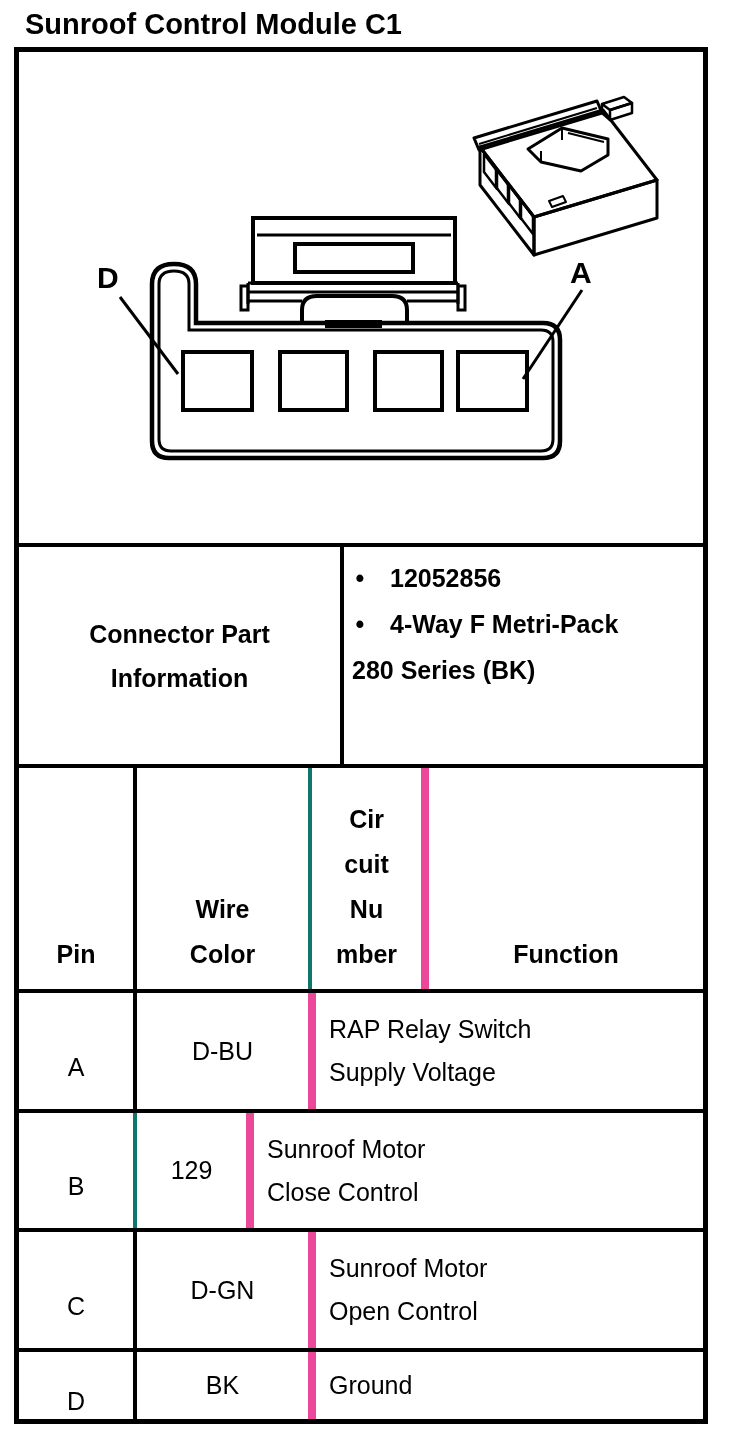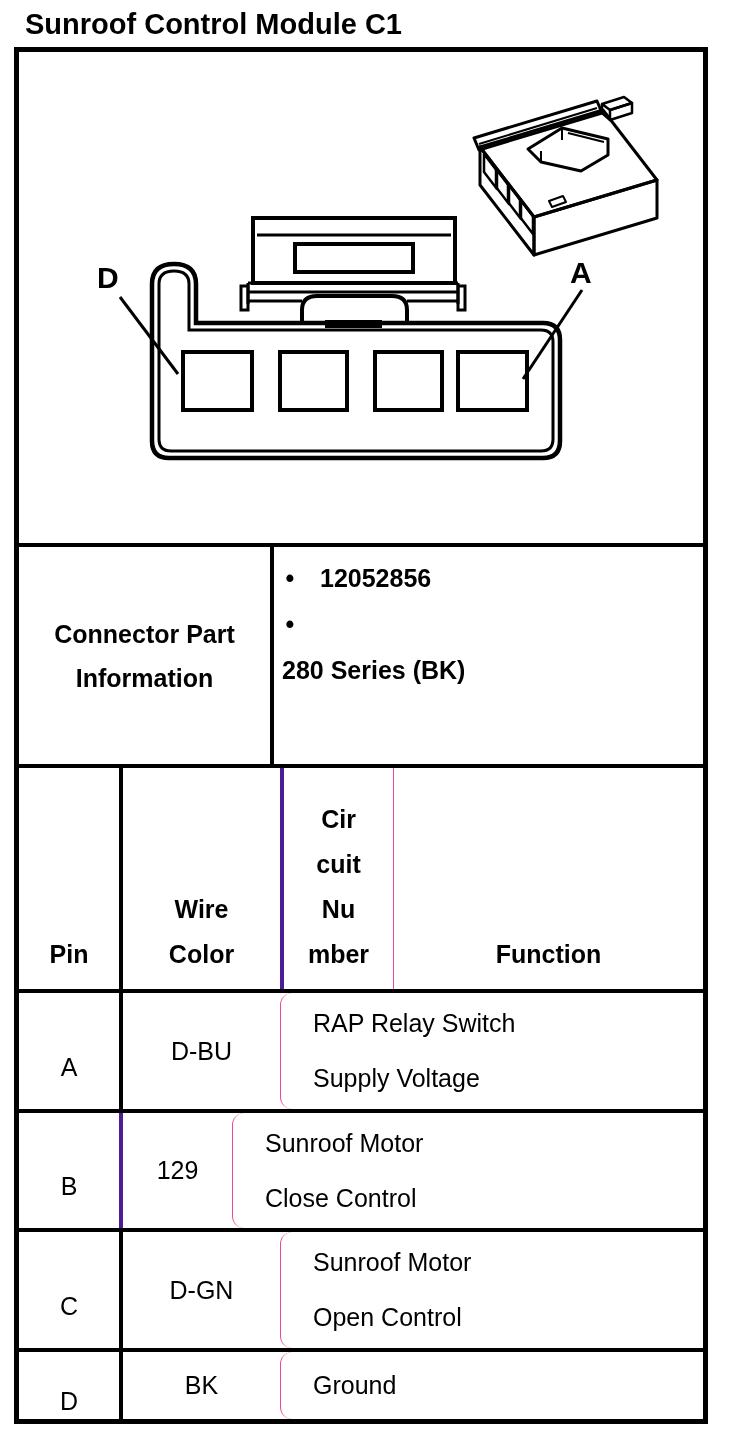--- a/index.html
+++ b/index.html
@@ -18,36 +18,36 @@
   }
   .sec{box-sizing:border-box;width:100%;border-bottom:4px solid #000;position:relative;}
   .sec-diagram{height:495px;}
   .sec-cpi{height:221px;display:flex;}
   .sec-thead{height:225px;display:flex;}
   .prow{display:flex;box-sizing:border-box;border-bottom:4px solid #000;}
   .prow-a{height:120px;}
   .prow-b{height:119px;}
   .prow-c{height:120px;}
   .prow-d{height:67px;border-bottom:none;}
-  .c1{width:100px;box-sizing:border-box;margin-top:32px;}
-  .c2{width:161px;box-sizing:border-box;border-left:4px solid #000;}
-  .c3{width:113px;box-sizing:border-box;border-left:4px solid #4c1d95;}
-  .c4{flex:1;box-sizing:border-box;border-left:1px solid #ec4899;}
+  .c1{width:114px;box-sizing:border-box;margin-top:32px;}
+  .c2{width:175px;box-sizing:border-box;border-left:4px solid #000;}
+  .c3{width:113px;box-sizing:border-box;border-left:4px solid #0f766e;}
+  .c4{flex:1;box-sizing:border-box;border-left:8px solid #ec4899;}
   .hcell{
     display:flex;align-items:flex-end;justify-content:center;
     font-weight:700;font-size:25px;line-height:45px;text-align:center;
     white-space:pre-line;padding-bottom:12px;
   }
   .dcell{display:flex;align-items:center;justify-content:center;font-size:25px;}
   .fcell{
     display:flex;align-items:center;justify-content:flex-start;
-    font-size:25px;line-height:55px;white-space:pre-line;padding-left:32px;border-radius:12px;
+    font-size:25px;line-height:43px;white-space:pre-line;padding-left:13px;
   }
   .cpi-left{
-    width:251px;box-sizing:border-box;display:flex;align-items:center;justify-content:center;
+    width:321px;box-sizing:border-box;display:flex;align-items:center;justify-content:center;
     text-align:center;font-weight:700;font-size:25px;line-height:44px;white-space:pre-line;
   }
   .cpi-right{
     flex:1;box-sizing:border-box;border-left:4px solid #000;
     padding:8px 0 0 8px;font-weight:700;font-size:25px;
   }
   .b-row{display:flex;line-height:46px;}
   .b-dot{width:16px;text-align:center;margin-right:22px;}
   .b-cont{line-height:46px;}
   svg{display:block;}
@@ -118,20 +118,21 @@
   <div class="sec sec-cpi">
     <div class="cpi-left">Connector Part
 Information</div>
     <div class="cpi-right">
       <div class="b-row">
         <span class="b-dot">•</span>
         <span>12052856</span>
       </div>
       <div class="b-row">
         <span class="b-dot">•</span>
+        <span>4-Way F Metri-Pack</span>
       </div>
       <div class="b-cont">280 Series (BK)</div>
     </div>
   </div>
 
   <div class="sec sec-thead">
     <div class="c1 hcell">Pin</div>
     <div class="c2 hcell">Wire
 Color</div>
     <div class="c3 hcell">Cir

